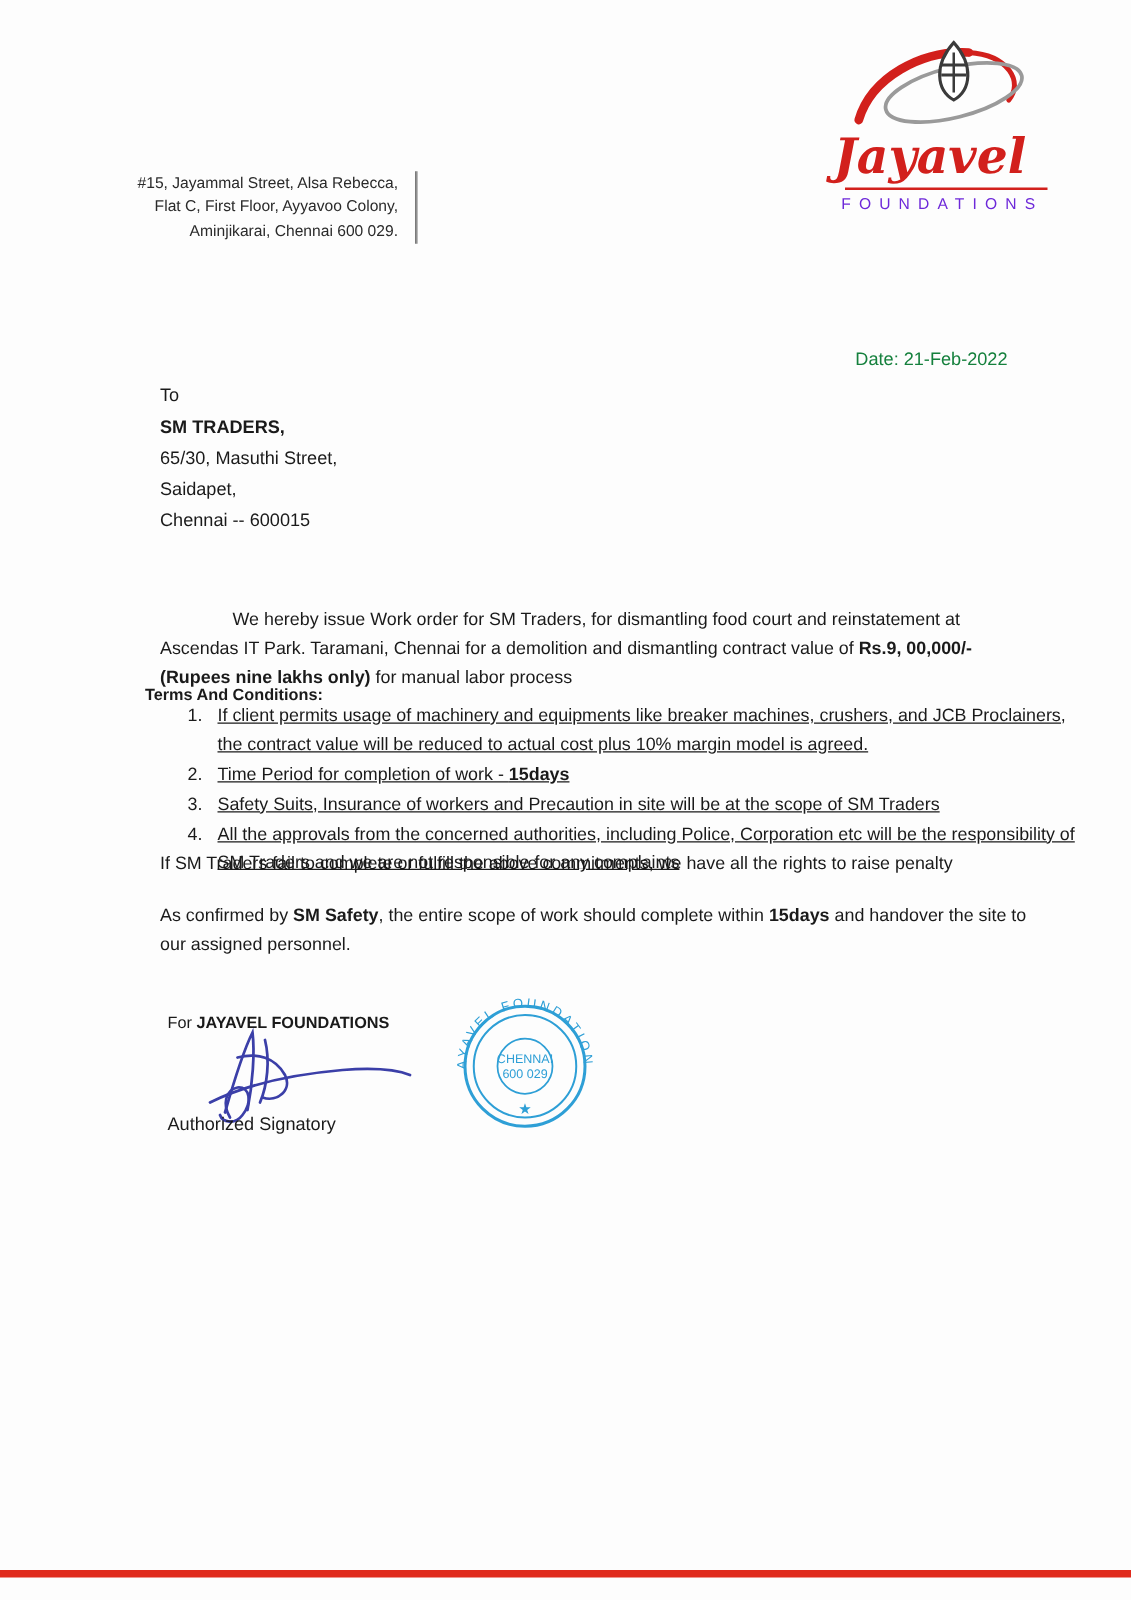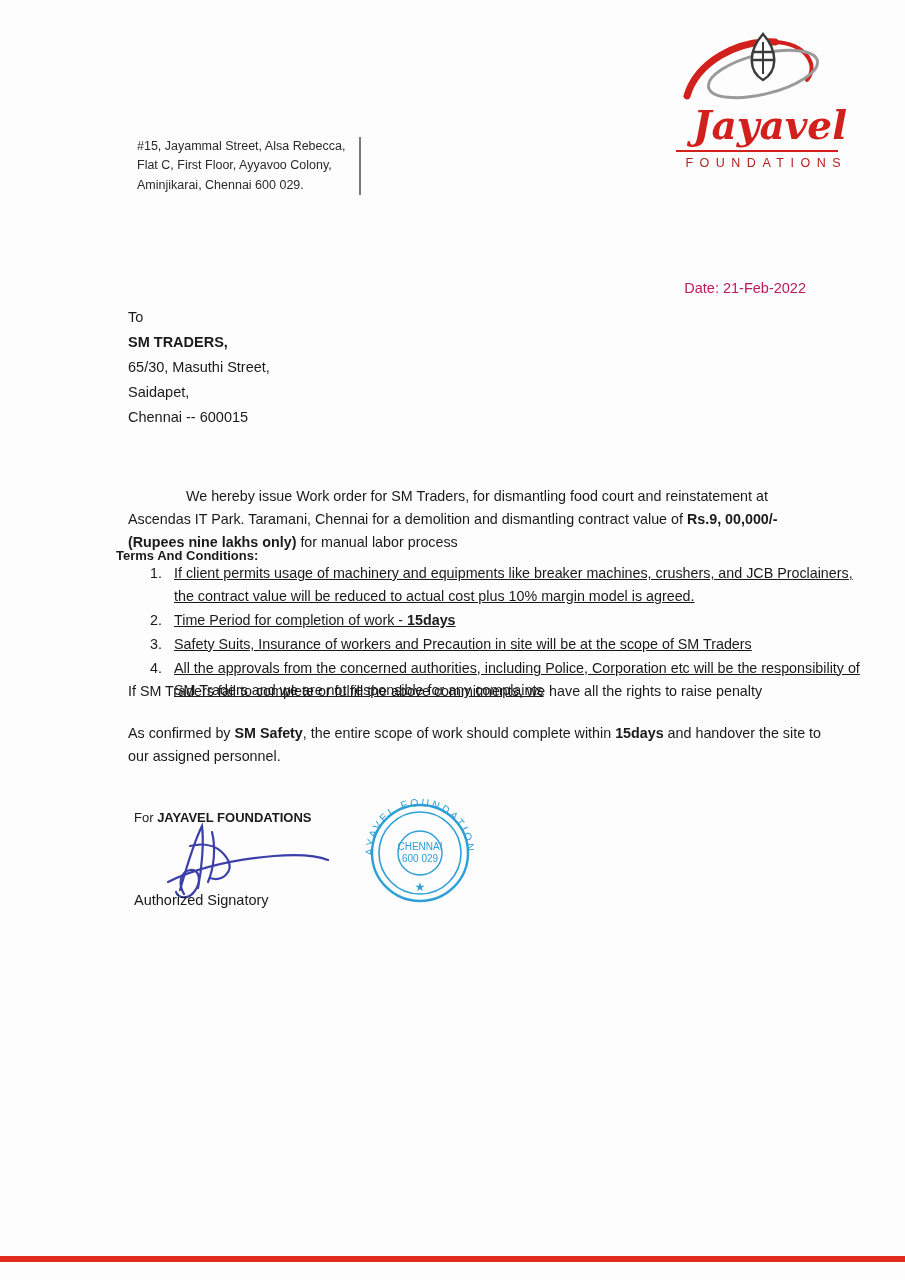--- a/index.html
+++ b/index.html
@@ -21,42 +21,42 @@
     height: 1280px;
     background: #fdfdfd;
   }
 
   
   .logo-block {
     position: absolute;
     top: 22px;
     right: 58px;
     width: 180px;
-    text-align: right;
+    text-align: left;
   }
   .logo-mark {
     position: relative;
     height: 88px;
     width: 180px;
   }
   .logo-name {
     font-family: "DejaVu Serif", serif;
     font-style: italic;
     font-weight: bold;
     font-size: 39px;
     color: #d2201c;
     letter-spacing: 0px;
     line-height: 1;
     margin-top: -4px;
   }
   .logo-sub {
     font-family: "Liberation Sans", sans-serif;
     font-size: 12.5px;
     letter-spacing: 6.5px;
-    color: #b91c1c;
+    color: #6d28d9;
     margin-top: 4px;
     padding-left: 6px;
   }
   .logo-underline {
     margin: 5px auto 0 auto;
     width: 162px;
     height: 2px;
     background: #d2201c;
   }
 
@@ -64,23 +64,22 @@
     position: absolute;
     top: 137px;
     left: 110px;
     display: flex;
     align-items: flex-start;
     font-size: 12.5px;
     color: #2a2a2a;
     line-height: 1.55;
   }
   .addr-left {
-    text-align: left;
+    text-align: right;
     padding-right: 14px;
-    margin-left: 27px;
   }
   .addr-divider {
     width: 1px;
     background: #7a7a7a;
     align-self: stretch;
   }
   .addr-right {
     text-align: center;
     padding: 0 14px;
   }
@@ -89,21 +88,21 @@
     background: #7a7a7a;
     align-self: stretch;
   }
 
   
   .date-line {
     position: absolute;
     top: 280px;
     right: 99px;
     font-size: 14.5px;
-    color: #be185d;
+    color: #15803d;
   }
   .to-block {
     position: absolute;
     top: 305px;
     left: 128px;
     font-size: 14.5px;
     line-height: 1.72;
   }
   .to-block .bold { font-weight: bold; }
 

